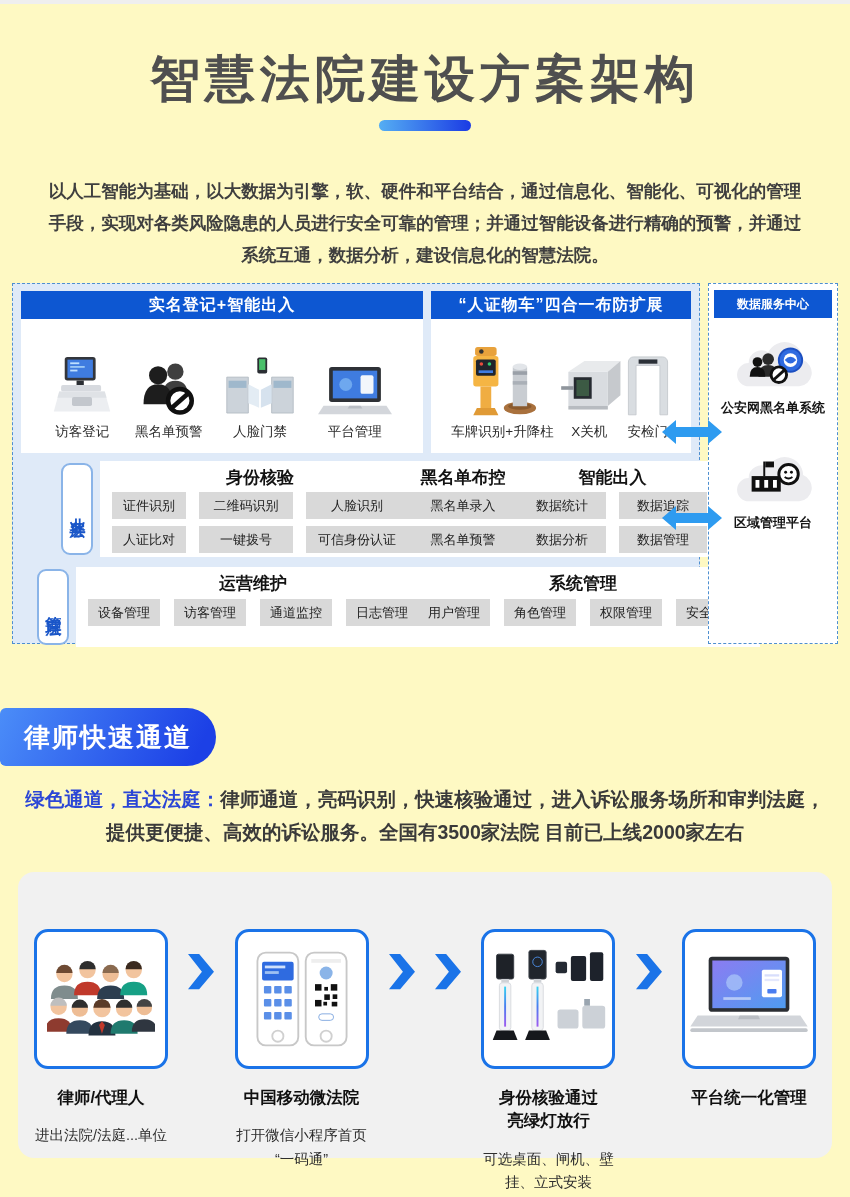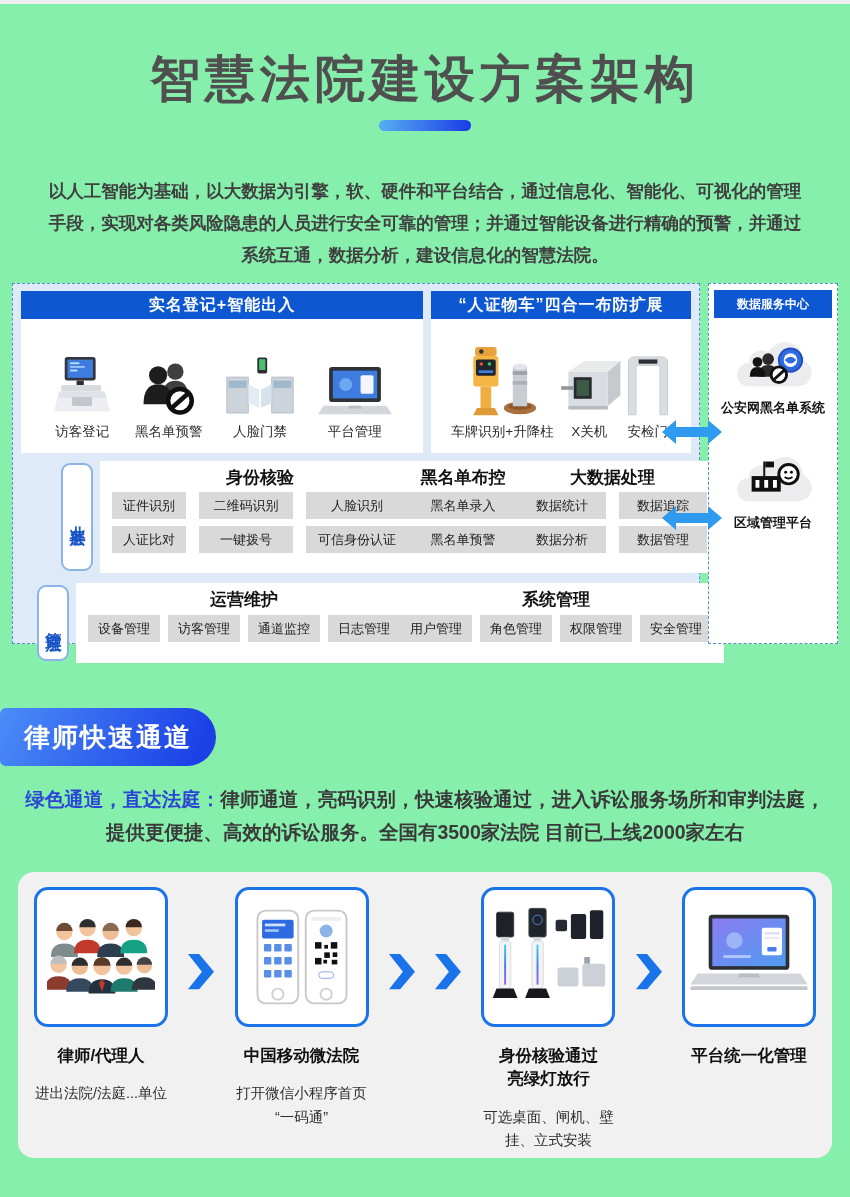--- a/index.html
+++ b/index.html
@@ -1,17 +1,17 @@
 <!DOCTYPE html>
 <html><head>
 <meta charset="utf-8">
 <style>
   * { box-sizing: border-box; }
   body { margin:0; background:#ffffff; font-family:"Liberation Sans","DejaVu Sans",sans-serif; }
-  .page { width:850px; height:1197px; position:relative; overflow:hidden; background:#86efac; margin:0 auto; }
+  .page { width:850px; height:1197px; position:relative; overflow:hidden; background:#fef9c3; margin:0 auto; }
   .topstrip { height:4px; background:#efefef; }
 
   
   .main-title { margin:48px 0 0; text-align:center; font-size:50px; line-height:1.1;
     letter-spacing:5px; color:#4f4f4f; font-weight:700; }
   .title-pill { width:92px; height:11px; margin:13px auto 0; border-radius:6px;
     background:linear-gradient(90deg,#55aef3,#1b3be4); }
   .intro { width:762px; margin:44px auto 0; font-size:17.5px; font-weight:700; color:#3f3f3f;
     line-height:1.83; text-align:center; }
 
@@ -25,35 +25,35 @@
   .sec { display:flex; flex-direction:column; }
   .sec-a { flex:402 0 0; } .sec-b { flex:260 0 0; }
   .sec-head { height:28px; background:#0d57d2; color:#fff; font-size:16px; font-weight:700;
     display:flex; align-items:center; justify-content:center; letter-spacing:1px; }
   .sec-body { flex:1; background:#fff; display:flex; justify-content:space-around;
     align-items:flex-end; padding:6px 20px 12px; }
   .icon-item { display:flex; flex-direction:column; align-items:center; gap:6px; }
   .icon-item .lbl { font-size:13.5px; color:#2b2b2b; white-space:nowrap; }
 
   .layer-row { display:flex; gap:7px; margin-top:8px; align-items:stretch; }
-  .layer-row.biz { height:112px;padding-left:40px; } .layer-row.mgmt { height:80px; margin-top:10px;padding-left:16px; }
+  .layer-row.biz { height:96px;padding-left:40px; } .layer-row.mgmt { height:80px; margin-top:10px;padding-left:16px; }
   .layer-tab { width:32px; margin:2px 0; border:2px solid #8ab4e8; border-radius:9px; background:#fff;
     color:#1a56c8; font-weight:700; font-size:16px; display:flex; align-items:center; justify-content:center;
     writing-mode:vertical-rl; letter-spacing:3px; }
   .layer-box { flex:1; background:#fff; display:flex; justify-content:space-between;
     padding:6px 12px; }
   .group { display:flex; flex-direction:column; }
   .g-head { font-size:17px; font-weight:700; color:#121212; text-align:center; height:22px; line-height:22px; }
   .g-grid { display:grid; gap:7px 13px; margin-top:3px; }
   .g1 .g-grid { grid-template-columns:74px 94px 102px; }
   .g2 .g-grid { grid-template-columns:110px; }
   .g3 .g-grid { grid-template-columns:88px 88px; }
   .btn { height:27px; background:#d9d9d9; color:#222; font-size:13px; display:flex;
     align-items:center; justify-content:center; white-space:nowrap; padding:0 4px; }
-  .m-grid { display:flex; gap:8px; margin-top:4px; }
+  .m-grid { display:flex; gap:14px; margin-top:4px; }
   .m-grid .btn { width:72px; }
 
   .rp-head { width:100%; height:28px; background:#0d57d2; color:#fff; font-size:12px; font-weight:700;
     display:flex; align-items:center; justify-content:center; }
   .cloud-node { display:flex; flex-direction:column; align-items:center; margin-top:12px; }
   .cloud-node.second { margin-top:28px; }
   .cloud-node .lbl { font-size:13px; font-weight:700; color:#151515; margin-top:1px; white-space:nowrap; }
 
   .link-arrow { position:absolute; left:649px; width:62px; height:26px; }
   .link-arrow.a1 { top:136px; } .link-arrow.a2 { top:222px; }
@@ -62,21 +62,21 @@
   .badge { margin-top:64px; width:216px; height:58px;
     background:linear-gradient(115deg,#4b8df8 0%,#1c40e6 90%);
     border-radius:6px 30px 30px 6px; display:flex; align-items:center; justify-content:center;
     color:#fff; font-size:26px; font-weight:700; letter-spacing:2px; }
   .lead { margin:17px 18px 0; font-size:19.5px; font-weight:700; line-height:1.7; color:#3a3a3a;text-align:center; }
   .lead .hl { color:#2b46d6; }
 
   
   .flow { margin:23px auto 0; width:814px; height:286px; background:#f1f1f1; border-radius:16px;
     display:flex; justify-content:space-between; align-items:flex-start; padding:15px 16px 0; }
-  .step { display:flex; flex-direction:column; align-items:center; width:134px; flex:none; }
+  .step { display:flex; flex-direction:column; align-items:center; width:134px; flex:none;margin-top:42px; }
   .card { width:100%; height:140px; background:#fff; border:3px solid #1a73e8; border-radius:14px;
     display:flex; align-items:center; justify-content:center; overflow:hidden; }
   .step-title { margin-top:17px; font-size:16.5px; font-weight:700; color:#101010; text-align:center;
     line-height:1.4; white-space:pre-line; }
   .step-desc { margin-top:15px; font-size:14.5px; color:#2e2e2e; text-align:center; line-height:1.6;
     white-space:pre-line; }
   .flow-arrow { width:26px; flex:none; margin-top:67px; }
 </style>
 </head>
 <body>
@@ -210,21 +210,21 @@
             </div>
           </div>
           <div class="group g2">
             <div class="g-head">黑名单布控</div>
             <div class="g-grid">
               <div class="btn">黑名单录入</div>
               <div class="btn">黑名单预警</div>
             </div>
           </div>
           <div class="group g3">
-            <div class="g-head">大数据处理</div>
+            <div class="g-head">智能出入</div>
             <div class="g-grid">
               <div class="btn">数据统计</div>
               <div class="btn">数据追踪</div>
               <div class="btn">数据分析</div>
               <div class="btn">数据管理</div>
             </div>
           </div>
         </div>
       </div>
 

